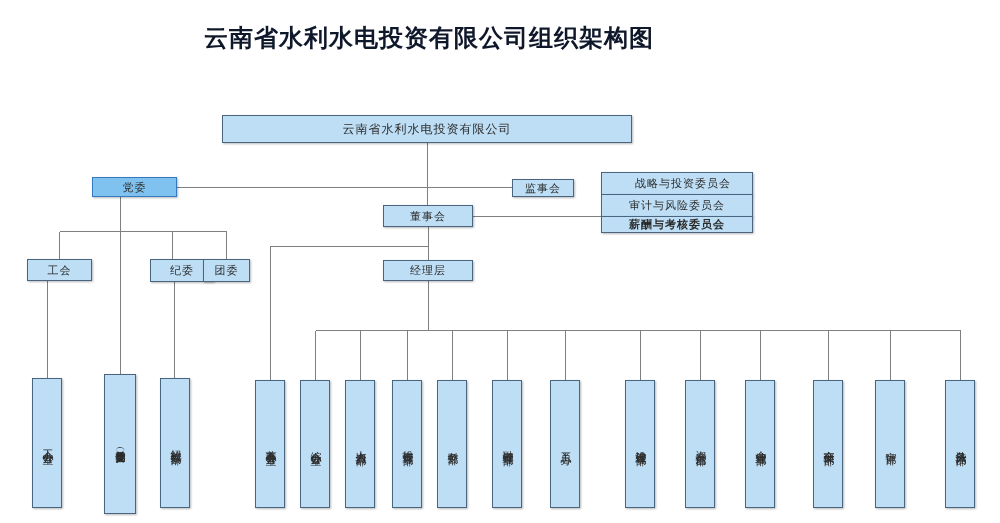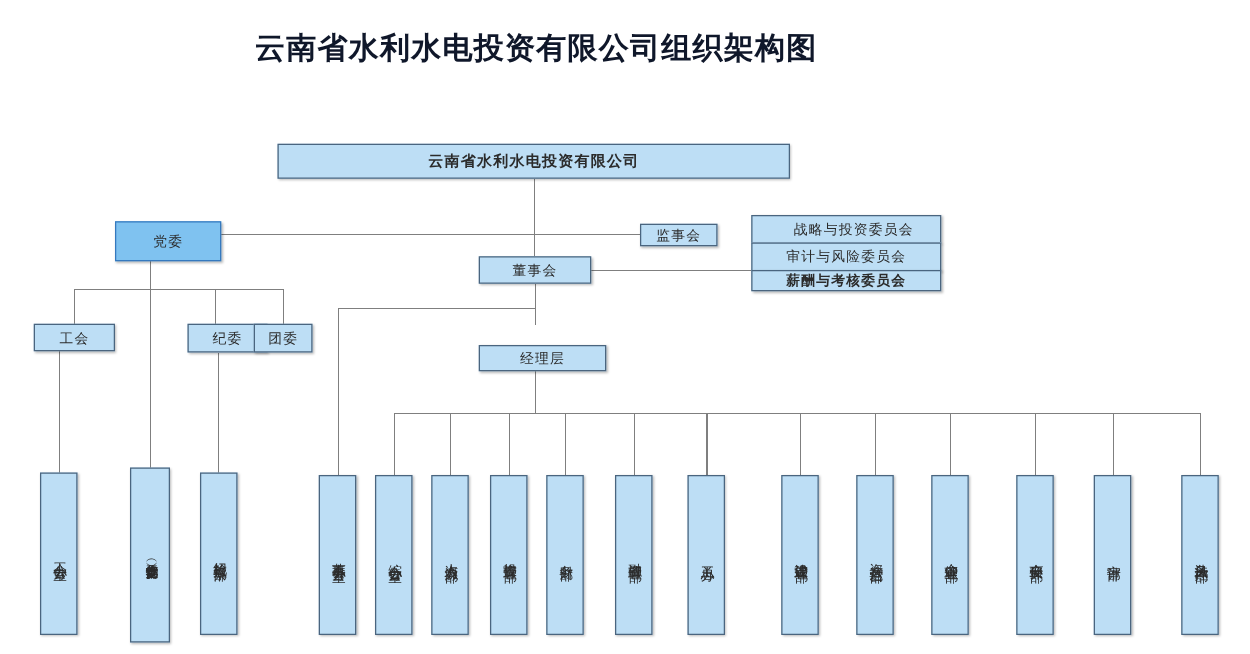--- a/index.html
+++ b/index.html
@@ -13,21 +13,21 @@
     font-size:24px;font-weight:bold;color:#0f172a;letter-spacing:1px;
   }
   .node{
     position:absolute;box-sizing:border-box;
     background:#bddef5;border:1px solid #4a657f;
     display:flex;align-items:center;justify-content:center;
     font-size:11px;color:#2b2b2b;letter-spacing:1px;
     box-shadow:1px 1px 2px rgba(0,0,0,0.28);
     white-space:nowrap;
   }
-  .node.root{font-size:12px;font-weight:bold;}
+  .node.root{font-size:12px;font-weight:normal;}
   .node.party{background:#7fc2f0;border-color:#3579be;}
   .node.vert{
     writing-mode:vertical-rl;text-orientation:upright;
     white-space:normal;letter-spacing:1px;line-height:30px;
     justify-content:center;align-items:center;text-align:center;
   }
   .node.vert.long{font-size:10px;letter-spacing:0;line-height:32px;}
 </style>
 </head>
 <body>
@@ -71,35 +71,35 @@
     <path d="M760.5,330.5 V380"></path>
     <path d="M828.5,330.5 V380"></path>
     <path d="M890.5,330.5 V380"></path>
     <path d="M960.5,330.5 V380"></path>
   </svg>
 
   <div class="title">云南省水利水电投资有限公司组织架构图</div>
 
   <div class="node root" style="left:222px;top:115px;width:410px;height:28px;">云南省水利水电投资有限公司</div>
 
-  <div class="node party" style="left:92px;top:177px;width:85px;height:32px;">党委</div>
+  <div class="node party" style="left:92px;top:177px;width:85px;height:20px;">党委</div>
 
   <div class="node" style="left:512px;top:179px;width:62px;height:18px;">监事会</div>
 
   <div class="node" style="left:383px;top:205px;width:90px;height:22px;">董事会</div>
 
   <div class="node" style="left:601px;top:172px;width:152px;height:23px;padding-left:12px;">战略与投资委员会</div>
   <div class="node" style="left:601px;top:194px;width:152px;height:23px;">审计与风险委员会</div>
   <div class="node" style="left:601px;top:216px;width:152px;height:17px;font-weight:bold;">薪酬与考核委员会</div>
 
   <div class="node" style="left:27px;top:259px;width:65px;height:22px;">工会</div>
   <div class="node" style="left:150px;top:259px;width:64px;height:23px;">纪委</div>
   <div class="node" style="left:203px;top:259px;width:47px;height:23px;">团委</div>
 
-  <div class="node" style="left:383px;top:276px;width:102px;height:21px;">经理层</div>
+  <div class="node" style="left:383px;top:260px;width:90px;height:21px;">经理层</div>
 
   <div class="node vert" style="left:32px;top:378px;width:30px;height:130px;">工会办公室</div>
   <div class="node vert long" style="left:104px;top:374px;width:32px;height:140px;">党委工作部（党委宣传部）</div>
   <div class="node vert" style="left:160px;top:378px;width:30px;height:130px;">纪检监察部</div>
 
   <div class="node vert" style="left:255px;top:380px;width:30px;height:128px;">董事会办公室</div>
   <div class="node vert" style="left:300px;top:380px;width:30px;height:128px;">综合办公室</div>
   <div class="node vert" style="left:345px;top:380px;width:30px;height:128px;">人力资源部</div>
   <div class="node vert" style="left:392px;top:380px;width:30px;height:128px;">投资管理部</div>
   <div class="node vert" style="left:437px;top:380px;width:30px;height:128px;">财务部</div>

